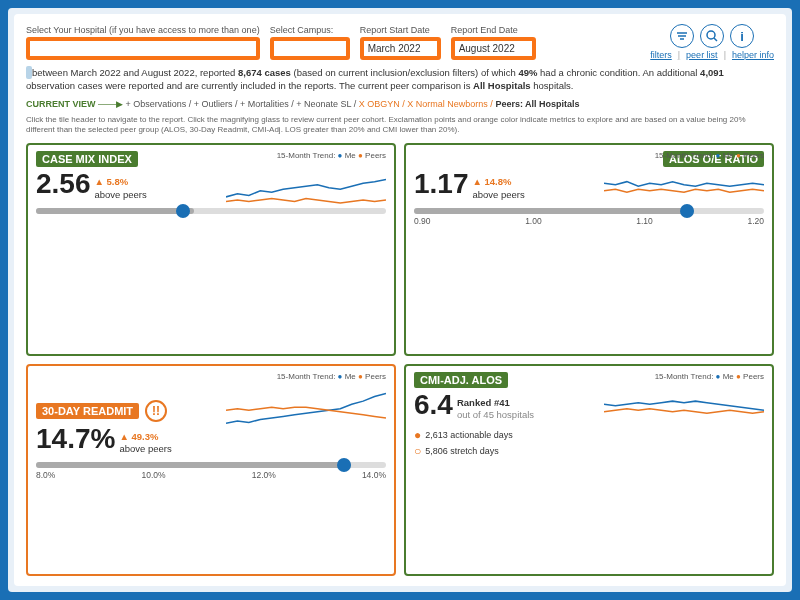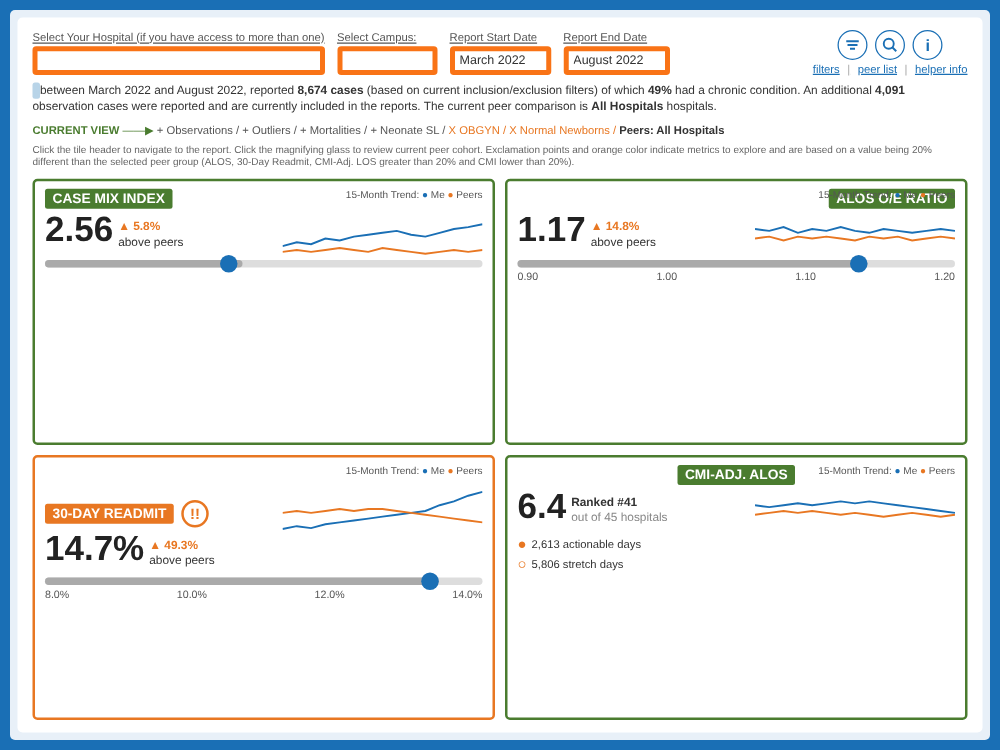--- a/index.html
+++ b/index.html
@@ -80,21 +80,20 @@
       margin-bottom: 2px;
     }
     .control-group {
       display: flex;
       flex-direction: column;
       gap: 2px;
     }
     .control-label {
       font-size: 9px;
       color: #555;
-      text-decoration: underline;
     }
     select, .fake-select {
       border: 4px solid #f97316;
       border-radius: 3px;
       padding: 2px 16px 2px 4px;
       font-size: 10px;
       background: #fff;
       color: #333;
       appearance: none;
       -webkit-appearance: none;
@@ -455,21 +454,21 @@
           <div class="slider-labels">
             <span>8.0%</span>
               <span>10.0%</span>
               <span>12.0%</span>
               <span>14.0%</span>
           </div>
         </div>
       </div>
 
       <div class="metric-card">
-        <div style="display:flex;align-items:center;justify-content:center;">
+        <div style="display:flex;align-items:center;justify-content:flex-start;">
           <div class="metric-card-header">CMI-ADJ. ALOS</div>
           <div class="trend-area">
             <div class="trend-label">
               <span>15-Month Trend:</span>
               <span style="color:#1a6fb5;"> ● </span><span>Me</span>
               <span style="color:#e87722;"> ● </span><span>Peers</span>
             </div>
             <svg class="chart-svg" viewBox="0 0 210 50">
               <polyline points="0,20 15,22 30,20 45,18 60,20 75,18 90,16 105,18 120,16 135,18 150,20 165,22 180,24 195,26 210,28" fill="none" stroke="#1a6fb5" stroke-width="2"></polyline>
               <polyline points="0,30 15,28 30,26 45,28 60,26 75,28 90,30 105,28 120,30 135,32 150,30 165,28 180,30 195,32 210,30" fill="none" stroke="#e87722" stroke-width="2"></polyline>

